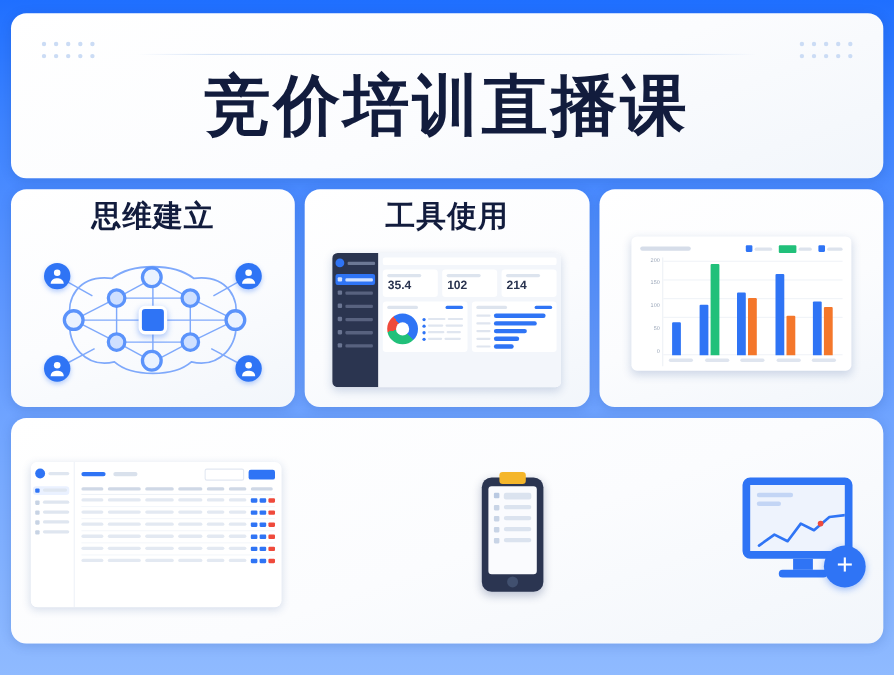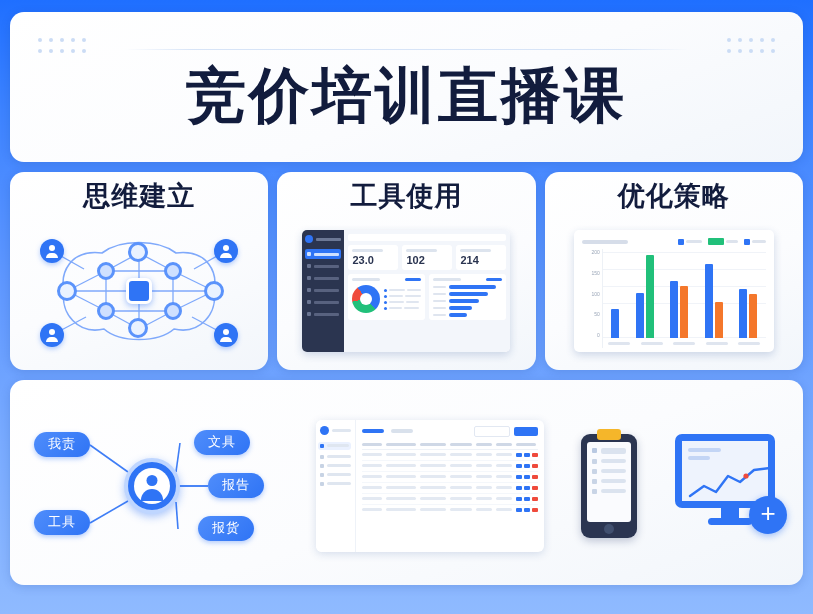--- a/index.html
+++ b/index.html
@@ -300,21 +300,21 @@
             <div class="dnav">
                 <i></i>
                 <b></b>
               </div>
           </div>
           <div class="dash-main">
             <div class="dbar"></div>
             <div class="kpis">
               <div class="kpi">
                 <div class="kpi-l"></div>
-                <div class="kpi-v">23.0</div>
+                <div class="kpi-v">35.4</div>
               </div>
               <div class="kpi">
                 <div class="kpi-l"></div>
                 <div class="kpi-v">102</div>
               </div>
               <div class="kpi">
                 <div class="kpi-l"></div>
                 <div class="kpi-v">214</div>
               </div>
             </div>
@@ -376,21 +376,20 @@
                     <s style="width:26%"></s>
                   </div>
               </div>
             </div>
           </div>
         </div>
       </div>
     </div>
 
     <div class="card c3">
-      <div class="c3-title">优化策略</div>
       <div class="c3-art">
         <div class="chart">
           <div class="ch-top">
             <div class="ch-title"></div>
             <div class="ch-leg">
               <div class="lg">
                   <i style="width:6px;height:6px;background:#2f74f5"></i>
                   <b></b>
                 </div>
               <div class="lg">
@@ -448,40 +447,20 @@
             </div>
           </div>
         </div>
       </div>
     </div>
   </div>
 
   <div class="card bottom">
     <div class="bot-art">
 
-      <div class="mind">
-        <svg viewBox="0 0 250 120" width="250" height="120">
-          <g stroke="#3f7ef6" stroke-width="1.6" fill="none">
-            <path d="M62 19 L100 46"></path>
-            <path d="M62 97 L100 75"></path>
-            <path d="M152 17 L148 46"></path>
-            <path d="M152 60 L152 60 L110 60 M152 60 L180 60"></path>
-            <line x1="148" y1="60" x2="180" y2="60"></line>
-            <path d="M150 103 L148 76"></path>
-          </g>
-        </svg>
-        <div class="pill p1">我责</div>
-        <div class="pill p2">工具</div>
-        <div class="pill p3">文具</div>
-        <div class="pill p4">报告</div>
-        <div class="pill p5">报货</div>
-        <div class="avatar">
-            <div class="av-in"></div>
-          </div>
-      </div>
 
       <div class="tbl">
         <div class="tbl-side">
           <div class="tbl-logo">
               <i></i>
               <b class="ph" style="flex:1"></b>
             </div>
           <div class="tbl-nav active">
               <i></i>
               <b class="ph" style="flex:1"></b>

